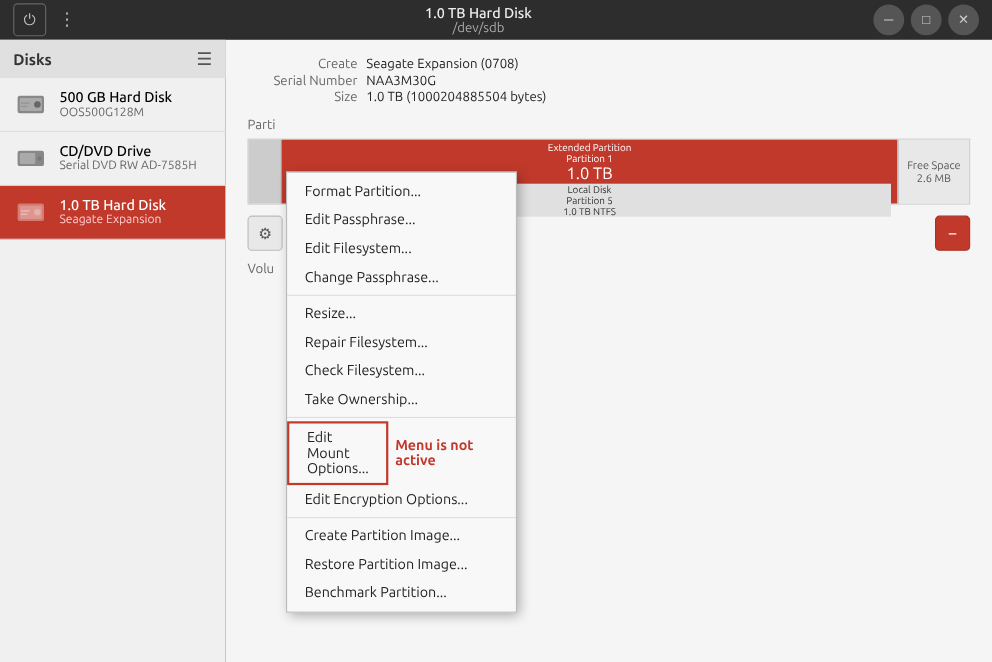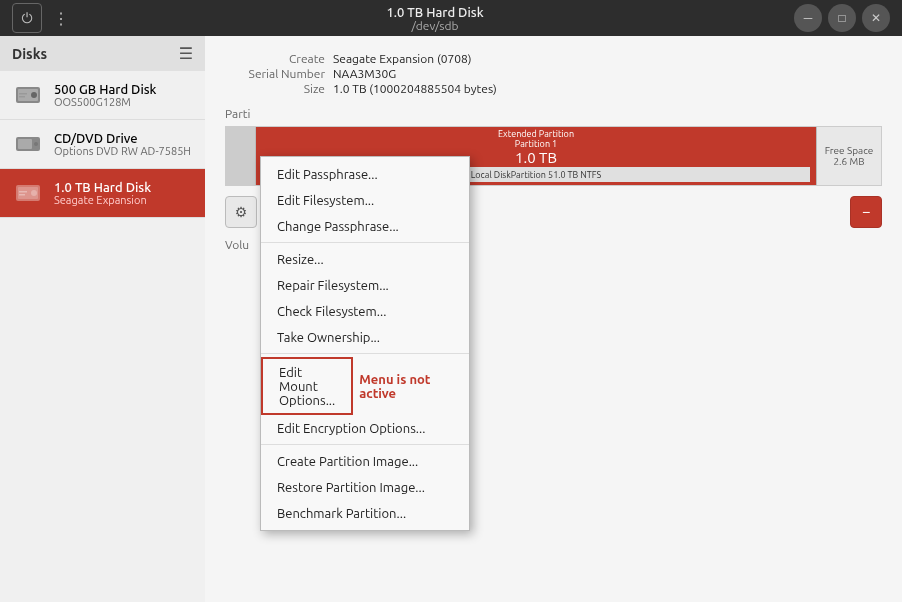--- a/index.html
+++ b/index.html
@@ -187,21 +187,21 @@
       display: flex;
       height: 60px;
       margin-bottom: 10px;
       border: 1px solid #ccc;
     }
     .inner-local {
       background: #e0e0e0;
       flex: 1;
       margin: 1px 2px;
       display: flex;
-      flex-direction: row;
+      flex-direction: column;
       align-items: center;
       justify-content: center;
       font-size: 9px;
       color: #333;
     }
 
     
     .toolbar-row {
       display: flex;
       align-items: center;
@@ -330,21 +330,21 @@
     <div class="disk-item">
       <div class="disk-icon">
         <svg viewBox="0 0 28 28" fill="none">
           <rect x="2" y="7" width="24" height="14" rx="2" fill="#888"></rect>
           <rect x="4" y="9" width="14" height="10" rx="1" fill="#aaa"></rect>
           <circle cx="22" cy="14" r="2" fill="#777"></circle>
         </svg>
       </div>
       <div class="disk-info">
         <div class="disk-name">CD/DVD Drive</div>
-        <div class="disk-model">Options DVD RW AD-7585H</div>
+        <div class="disk-model">Serial DVD RW AD-7585H</div>
       </div>
     </div>
 
     <div class="disk-item active">
       <div class="disk-icon">
         <svg viewBox="0 0 28 28" fill="none">
           <rect x="2" y="6" width="24" height="16" rx="2" fill="#fff5"></rect>
           <rect x="4" y="8" width="20" height="12" rx="1" fill="#fff3"></rect>
           <circle cx="20" cy="14" r="3" fill="#fff4"></circle>
           <rect x="5" y="12" width="8" height="1.5" fill="#fff5"></rect>
@@ -403,20 +403,21 @@
     <div class="section-title" style="color:#666; font-size:12px; font-weight:400;">Volu<span style="opacity:0">mes</span></div>
 
     <div class="volume-detail-grid">
       <span class="info-label">Co</span>
       <span class="info-value">02 bytes)</span>
       <span class="info-label">Partiti</span>
       <span class="info-value"></span>
     </div>
 
     <div class="context-menu">
+      <div class="menu-item">Format Partition...</div>
       <div class="menu-item">Edit Passphrase...</div>
       <div class="menu-item">Edit Filesystem...</div>
       <div class="menu-item">Change Passphrase...</div>
       <div class="menu-separator"></div>
       <div class="menu-item">Resize...</div>
       <div class="menu-item">Repair Filesystem...</div>
       <div class="menu-item">Check Filesystem...</div>
       <div class="menu-item">Take Ownership...</div>
       <div class="menu-separator"></div>
 

